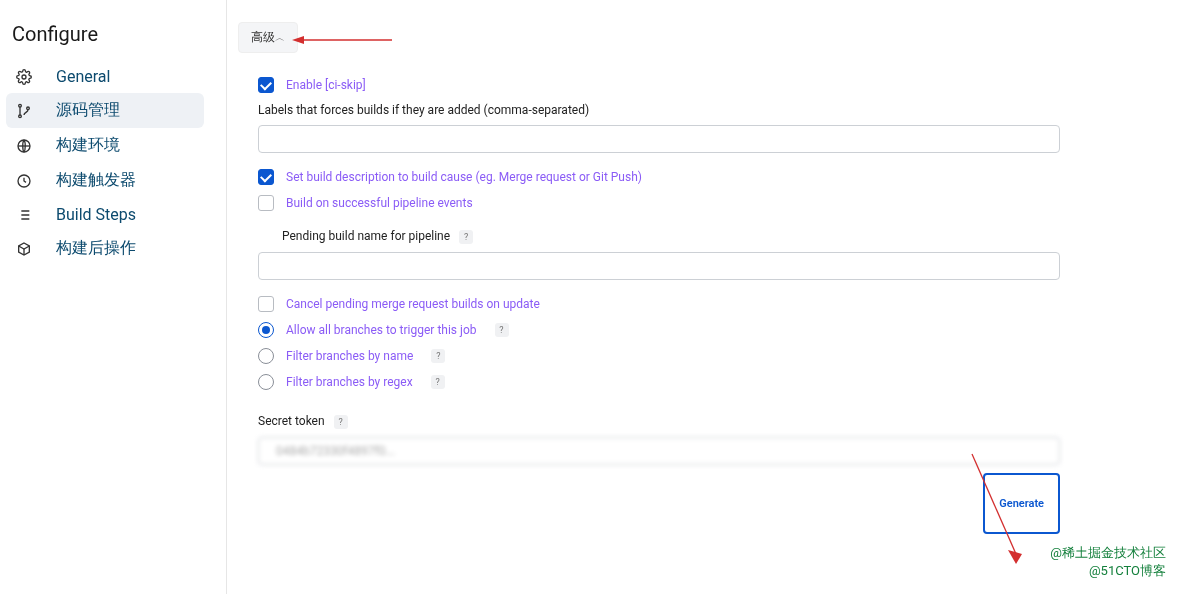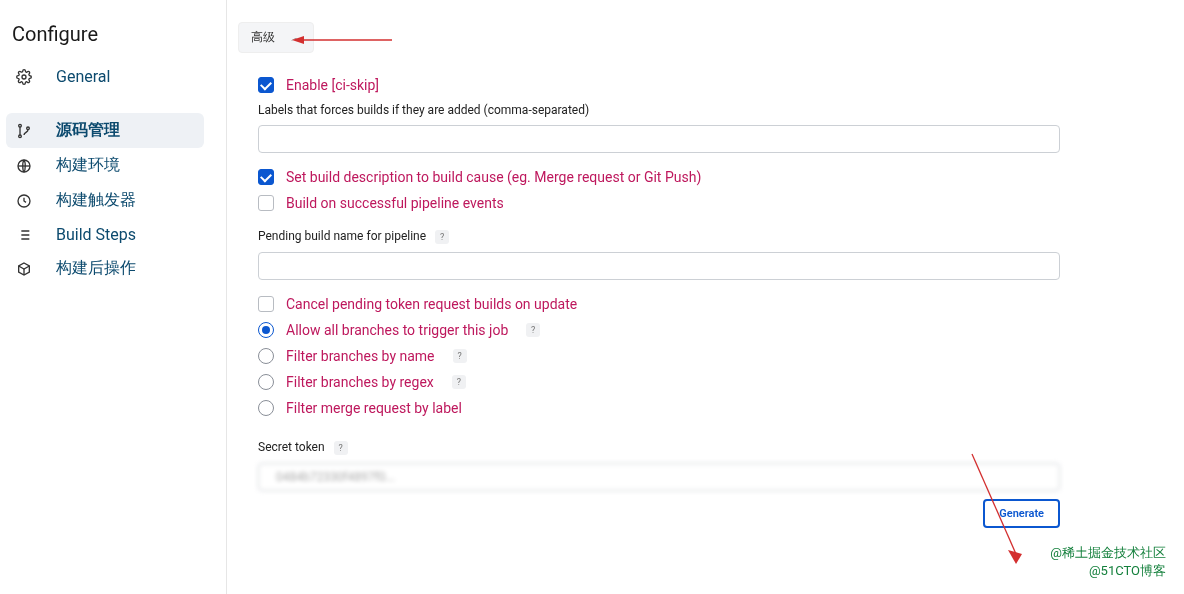--- a/index.html
+++ b/index.html
@@ -2,47 +2,47 @@
 <html><head>
 <meta charset="utf-8">
 <style>
   * { box-sizing: border-box; margin: 0; padding: 0; font-family: -apple-system, BlinkMacSystemFont, "Segoe UI", Roboto, Arial, sans-serif; }
   body { background: #fff; color: #1a1a1a; width: 1184px; height: 594px; overflow: hidden; position: relative; }
 
   .page-title { position: absolute; left: 12px; top: 22px; font-size: 20px; font-weight: 400; }
 
   .sidebar { position: absolute; left: 6px; top: 60px; width: 198px; }
   .sidebar-item { display: flex; align-items: center; gap: 24px; padding: 7px 10px; border-radius: 6px; font-size: 16px; color: #0c4a6e; cursor: pointer; }
-  .sidebar-item.active { background: #eef1f5; font-weight: 700; margin-top: 20px; }
+  .sidebar-item.active { background: #eef1f5; font-weight: 400; }
   .sidebar-item .icon { width: 16px; height: 16px; display: inline-flex; align-items: center; justify-content: center; }
   .sidebar-item .icon svg { display: block; }
 
   .vline { position: absolute; left: 226px; top: 0; bottom: 0; width: 1px; background: #e6e6e6; }
 
   .main { position: absolute; left: 238px; right: 12px; top: 22px; bottom: 0; }
-  .adv-btn { display: inline-flex; align-items: center; gap: 16px; background: #f4f5f7; border: 1px solid #eee; color: #333; font-size: 12px; padding: 6px 12px; border-radius: 4px; cursor: pointer; }
+  .adv-btn { display: inline-flex; align-items: center; gap: 0; background: #f4f5f7; border: 1px solid #eee; color: #333; font-size: 12px; padding: 6px 12px; border-radius: 4px; cursor: pointer; }
   .adv-btn .chev { font-size: 10px; color: #555; }
   .arrow-red { position: absolute; left: 54px; top: 12px; width: 102px; height: 12px; }
 
   .form { margin-top: 24px; padding-left: 20px; padding-right: 20px; }
   .row { display: flex; align-items: center; gap: 12px; margin-bottom: 10px; }
   .row.space-top { margin-top: 16px; }
-  .label-text { font-size: 14px; color: #be185d; }
+  .label-text { font-size: 12px; color: #8b5cf6; }
   .help { display: inline-flex; align-items: center; justify-content: center; width: 14px; height: 14px; border-radius: 3px; background: #f0f1f3; color: #777; font-size: 9px; margin-left: 6px; cursor: pointer; }
   .field-label { font-size: 12px; color: #222; margin-top: 8px; margin-bottom: 8px; display: block; }
   .text-input { width: 802px; height: 28px; border: 1px solid #ccd0d5; border-radius: 4px; background: #fff; font-size: 12px; padding: 0 8px; }
   .text-input.token { color: #aaa; filter: blur(2px); }
   .checkbox { width: 16px; height: 16px; border-radius: 3px; border: 1px solid #b8bcc2; display: inline-flex; align-items: center; justify-content: center; cursor: pointer; flex: 0 0 auto; }
   .checkbox.checked { background: #0b57d0; border-color: #0b57d0; }
   .checkbox.checked::after { content: ""; width: 8px; height: 5px; border-left: 2px solid #fff; border-bottom: 2px solid #fff; transform: rotate(-45deg); margin-top: -2px; }
   .radio { width: 16px; height: 16px; border-radius: 50%; border: 1px solid #8a8f98; display: inline-flex; align-items: center; justify-content: center; cursor: pointer; flex: 0 0 auto; }
   .radio.checked { border-color: #0b57d0; }
   .radio.checked::after { content: ""; width: 8px; height: 8px; border-radius: 50%; background: #0b57d0; }
 
-  .btn-outline { border: 2px solid #0b57d0; color: #0b57d0; background: #fff; font-size: 11px; padding: 6px 14px; border-radius: 4px; cursor: pointer; font-weight: 600; }
+  .btn-outline { border: 2px solid #0b57d0; color: #0b57d0; background: #fff; font-size: 11px; padding: 22px 14px; border-radius: 4px; cursor: pointer; font-weight: 600; }
   .btn-row { display: flex; justify-content: flex-end; width: 802px; margin-top: 8px; gap: 8px; }
 
   .arrow-red-2 { position: absolute; right: 148px; top: 424px; }
 
   .watermark { position: absolute; right: 18px; bottom: 14px; color: #15803d; font-size: 13px; text-align: right; line-height: 1.4; }
 </style>
 </head>
 <body>
 
 <div class="page-title">Configure</div>
@@ -137,50 +137,46 @@
     <div class="row space-top">
       <span class="checkbox checked"></span>
       <span class="label-text">Set build description to build cause (eg. Merge request or Git Push)</span>
     </div>
 
     <div class="row">
       <span class="checkbox"></span>
       <span class="label-text">Build on successful pipeline events</span>
     </div>
 
-    <div class="field-label" style="margin-top:18px;">
+    <div class="field-label" style="margin-top:18px;margin-left:24px;">
       <span>Pending build name for pipeline</span>
       <span class="help">?</span>
     </div>
     <input class="text-input" value="" style="">
 
     <div class="row space-top">
       <span class="checkbox"></span>
-      <span class="label-text">Cancel pending token request builds on update</span>
+      <span class="label-text">Cancel pending merge request builds on update</span>
     </div>
 
 
     <div class="row">
       <span class="radio checked"></span>
       <span class="label-text">Allow all branches to trigger this job</span>
       <span class="help">?</span>
     </div>
     <div class="row">
       <span class="radio"></span>
       <span class="label-text">Filter branches by name</span>
       <span class="help">?</span>
     </div>
     <div class="row">
       <span class="radio"></span>
       <span class="label-text">Filter branches by regex</span>
       <span class="help">?</span>
-    </div>
-    <div class="row">
-      <span class="radio"></span>
-      <span class="label-text">Filter merge request by label</span>
     </div>
 
     <div class="field-label" style="margin-top:24px;">
       <span>Secret token</span>
       <span class="help">?</span>
     </div>
     <input class="text-input token" value="   0484b72330f4897f0..." style="">
 
     <div class="btn-row">
       <button class="btn-outline">Generate</button>

